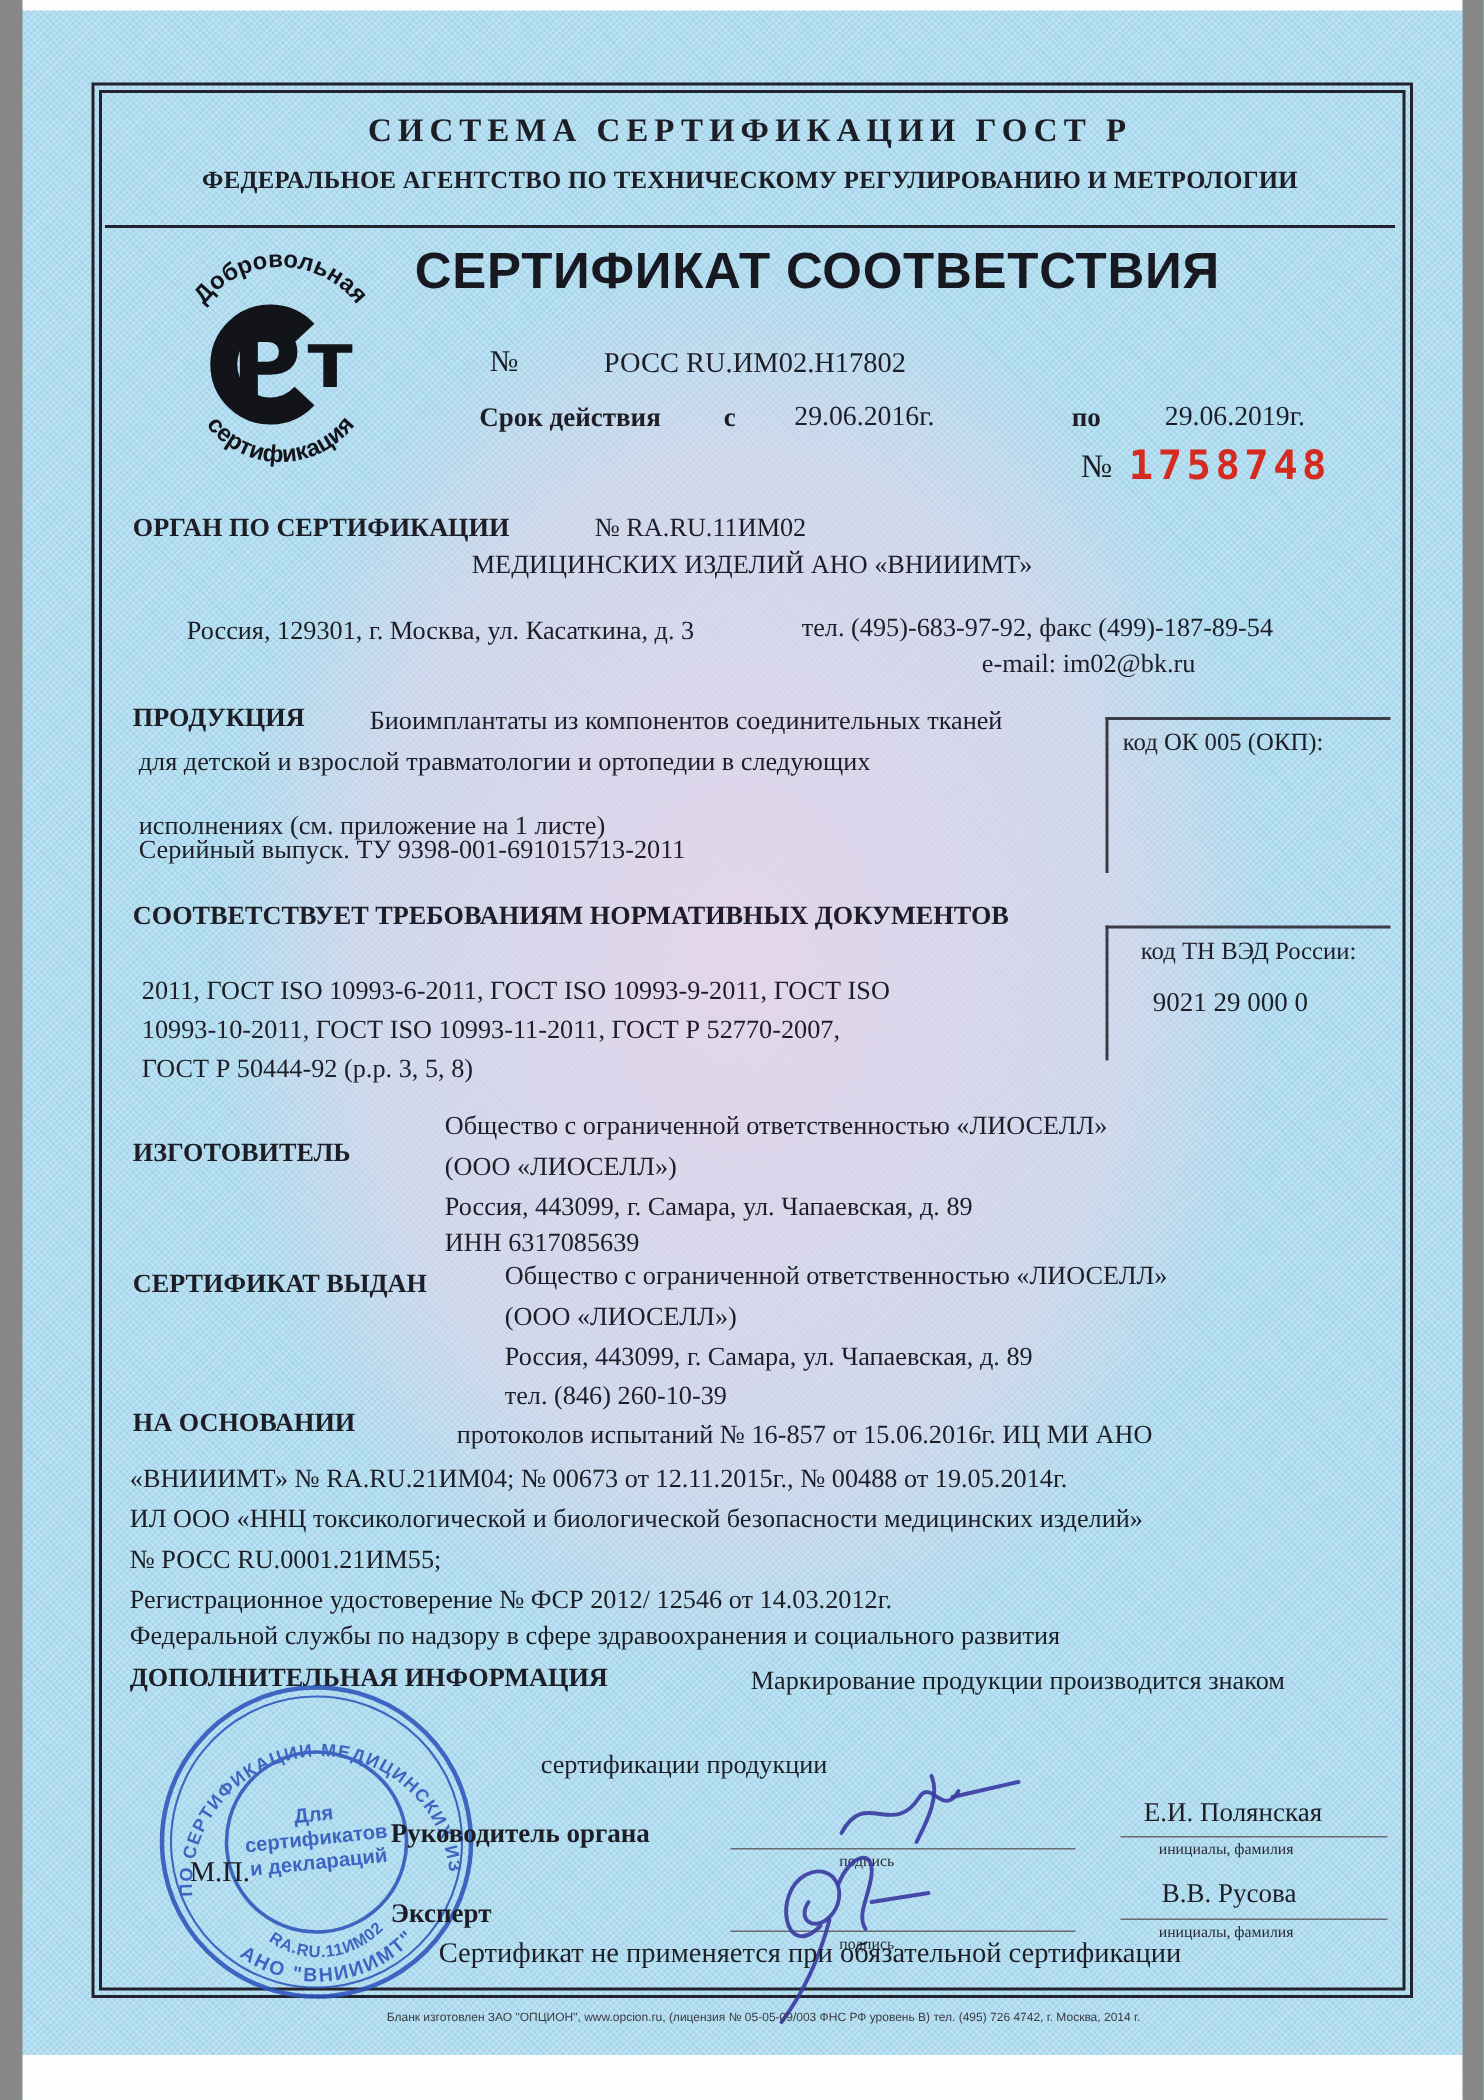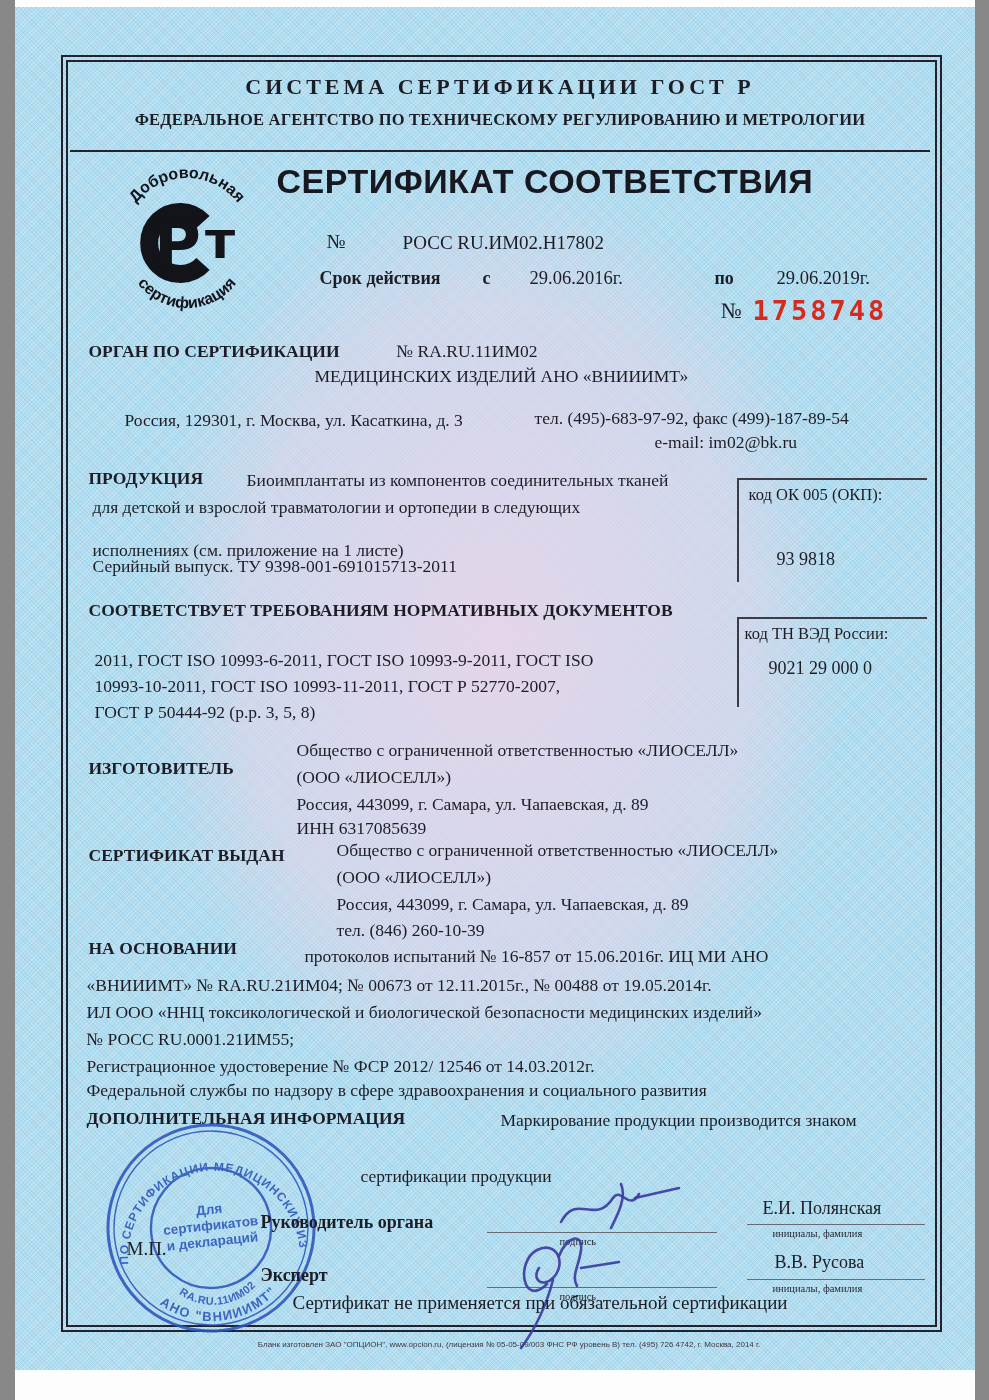--- a/index.html
+++ b/index.html
@@ -80,29 +80,28 @@
   <div class="abs serif17" style="left:520px;top:408px;">тел. (495)-683-97-92, факс (499)-187-89-54</div>
   <div class="abs serif17" style="left:640px;top:432px;">e-mail: im02@bk.ru</div>
 
   <div class="abs bold-label" style="left:74px;top:468px;">ПРОДУКЦИЯ</div>
   <div class="abs serif17" style="left:232px;top:470px;">Биоимплантаты из компонентов соединительных тканей</div>
   <div class="abs serif17" style="left:78px;top:497px;">для детской  и взрослой травматологии и ортопедии в следующих</div>
   <div class="abs serif17" style="left:78px;top:540px;">исполнениях (см. приложение на 1 листе)</div>
   <div class="abs serif17" style="left:78px;top:556px;">Серийный выпуск.  ТУ 9398-001-691015713-2011</div>
   <div class="abs code-box" style="left:722px;top:478px;width:188px;height:102px;">
     <div style="padding:5px 0 0 10px;font-size:16.5px;">код ОК 005 (ОКП):</div>
-    <div style="padding:44px 0 0 38px;font-size:18px;">93 9818</div>
   </div>
 
   <div class="abs bold-label" style="left:74px;top:600px;">СООТВЕТСТВУЕТ ТРЕБОВАНИЯМ НОРМАТИВНЫХ ДОКУМЕНТОВ</div>
   <div class="abs serif17" style="left:80px;top:650px;">2011, ГОСТ ISO 10993-6-2011,  ГОСТ ISO 10993-9-2011, ГОСТ ISO</div>
   <div class="abs serif17" style="left:80px;top:676px;">10993-10-2011, ГОСТ ISO 10993-11-2011,  ГОСТ Р 52770-2007,</div>
   <div class="abs serif17" style="left:80px;top:702px;">ГОСТ Р 50444-92 (р.р. 3, 5, 8)</div>
   <div class="abs code-box" style="left:722px;top:617px;width:188px;height:88px;">
-    <div style="padding:5px 0 0 6px;font-size:16.5px;">код ТН ВЭД России:</div>
+    <div style="padding:5px 0 0 22px;font-size:16.5px;">код ТН ВЭД России:</div>
     <div style="padding:14px 0 0 30px;font-size:18px;">9021 29 000 0</div>
   </div>
 
   <div class="abs bold-label" style="left:74px;top:758px;">ИЗГОТОВИТЕЛЬ</div>
   <div class="abs serif17" style="left:282px;top:740px;">Общество с ограниченной ответственностью «ЛИОСЕЛЛ»</div>
   <div class="abs serif17" style="left:282px;top:767px;">(ООО «ЛИОСЕЛЛ»)</div>
   <div class="abs serif17" style="left:282px;top:794px;">Россия, 443099, г. Самара, ул. Чапаевская, д. 89</div>
   <div class="abs serif17" style="left:282px;top:818px;">ИНН 6317085639</div>
 
   <div class="abs bold-label" style="left:74px;top:845px;">СЕРТИФИКАТ ВЫДАН</div>

